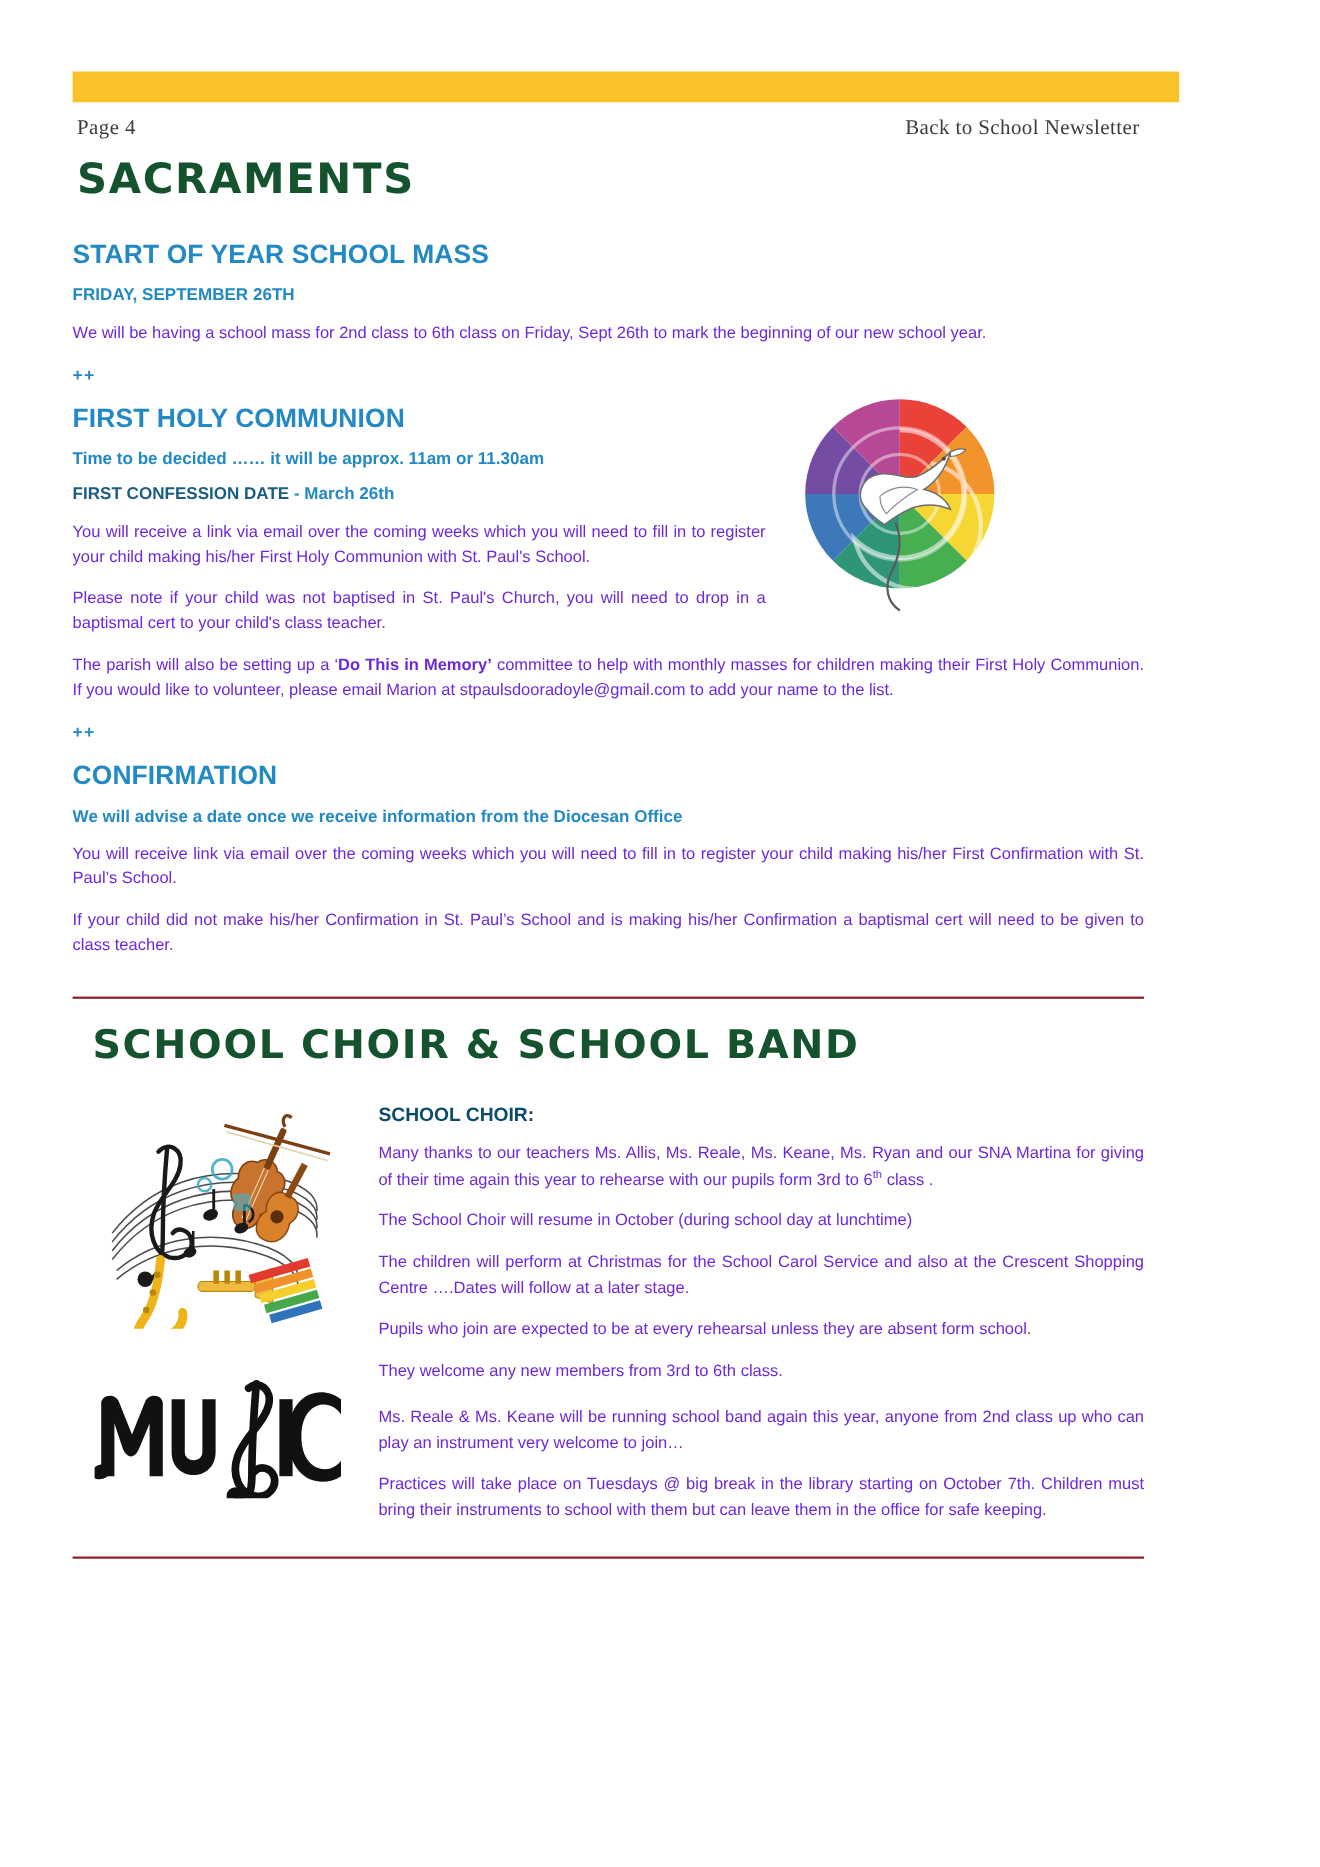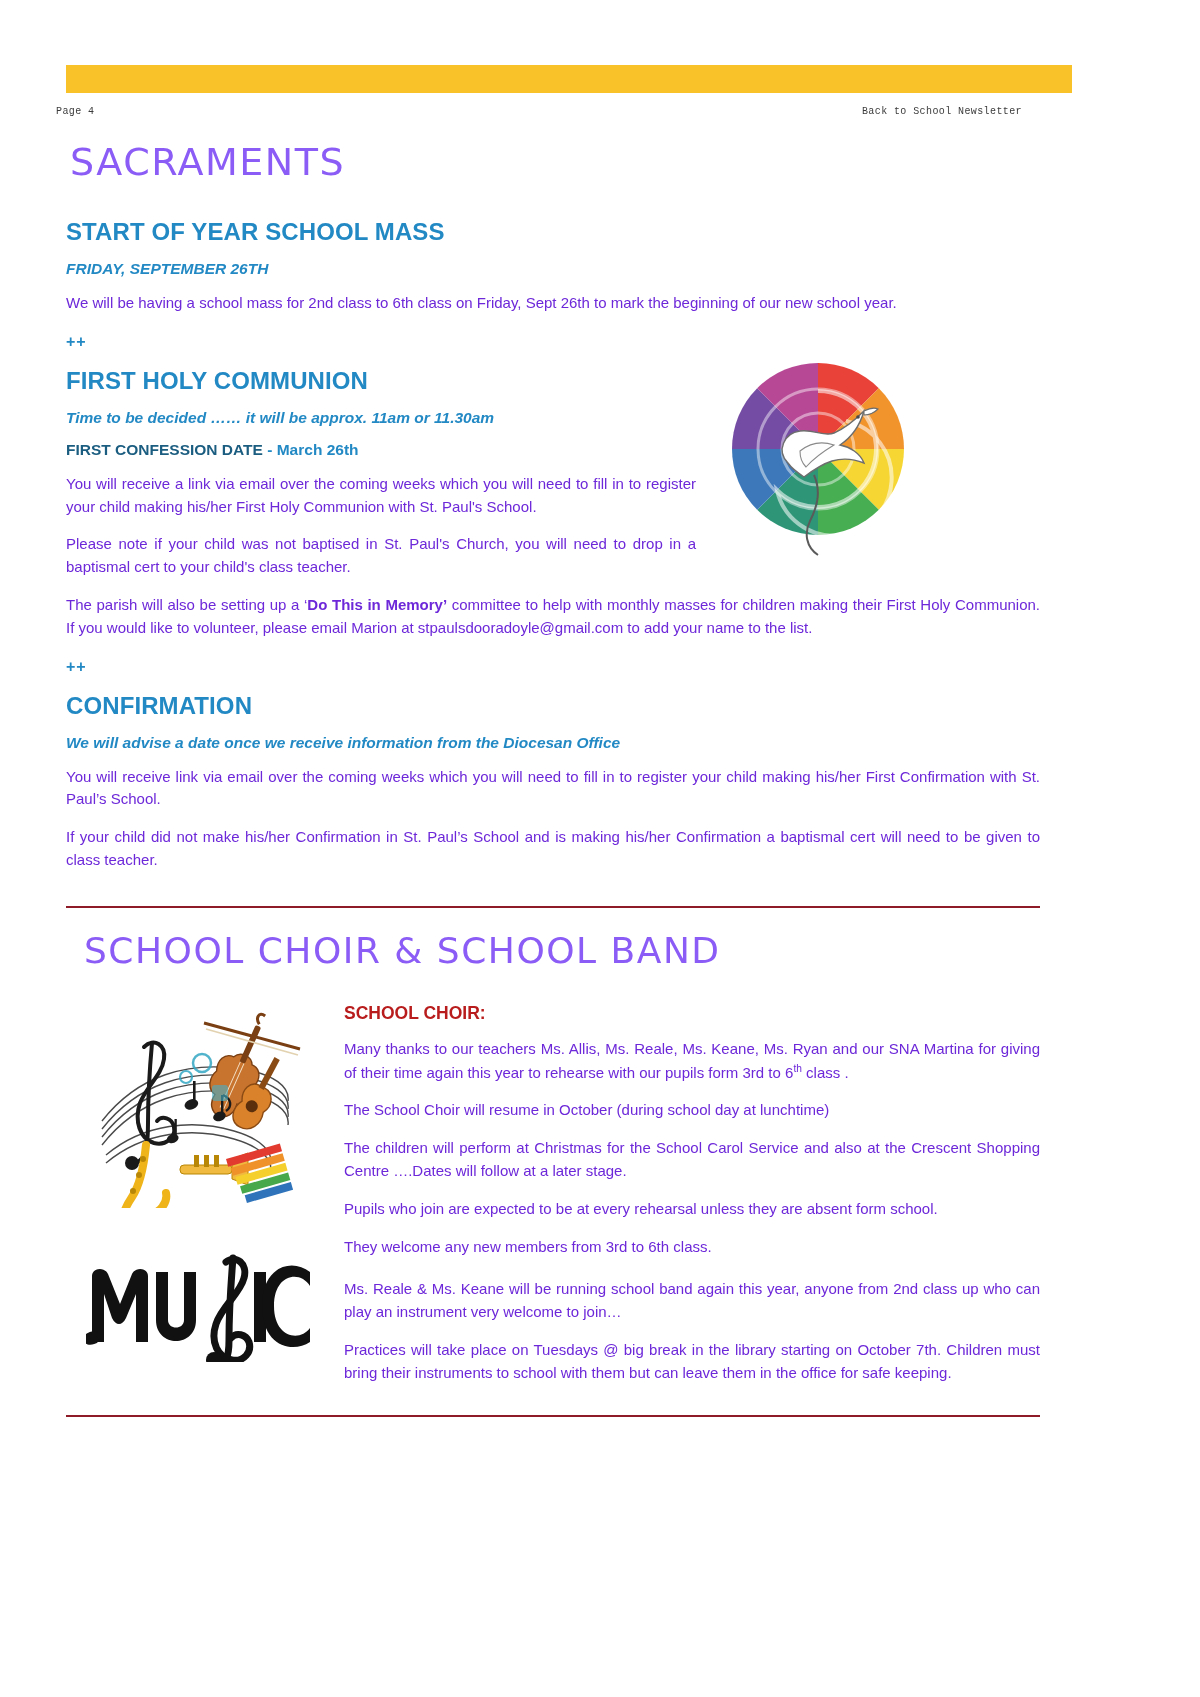--- a/index.html
+++ b/index.html
@@ -32,45 +32,45 @@
     height: 28px;
     background: #fbc game;
   }
   .top-band {
     background: #fac229;
   }
 
   
   .running-head {
     position: absolute;
-    left: 56px;
+    left: 70px;
     top: 106px;
     width: 966px;
     display: flex;
     justify-content: space-between;
     align-items: baseline;
-    font-family: Liberation Mono, monospace;
-    font-size: 10px;
+    font-family: Liberation Serif, serif;
+    font-size: 19px;
     color: #3b3b3b;
     letter-spacing: 0.4px;
   }
 
   
   .content {
     position: absolute;
     left: 66px;
     top: 140px;
     width: 974px;
   }
 
   
   .section-title {
     font-family: "DejaVu Sans", sans-serif;
-    font-weight: normal;
-    color: #8b5cf6;
+    font-weight: bold;
+    color: #14532d;
     letter-spacing: 1.5px;
   }
   .section-title.sacraments {
     font-size: 38px;
     margin: 0 0 34px 4px;
   }
   .section-title.choir {
     font-size: 36px;
     margin: 22px 0 26px 18px;
   }
@@ -81,21 +81,20 @@
     font-weight: bold;
     color: #2389c4;
     margin: 0 0 14px 0;
     letter-spacing: 0.1px;
   }
   .blue-sub {
     font-size: 15.5px;
     font-weight: bold;
     color: #2389c4;
     margin: 0 0 14px 0;
-    font-style: italic;
   }
   .navy-sub {
     font-size: 15.5px;
     font-weight: bold;
     color: #1b5d80;
     margin: 0 0 14px 0;
   }
   .navy-sub .light {
     color: #2389c4;
   }
@@ -104,21 +103,21 @@
     font-weight: bold;
     color: #2389c4;
     margin: 18px 0 16px 0;
     letter-spacing: 1px;
   }
 
   
   .green-head {
     font-size: 17.5px;
     font-weight: bold;
-    color: #b91c1c;
+    color: #0c4a6e;
     margin: 0 0 14px 0;
   }
 
   
   p.body {
     font-size: 15px;
     line-height: 1.52;
     color: #6d28d9;
     margin: 0 0 15px 0;
     text-align: justify;

